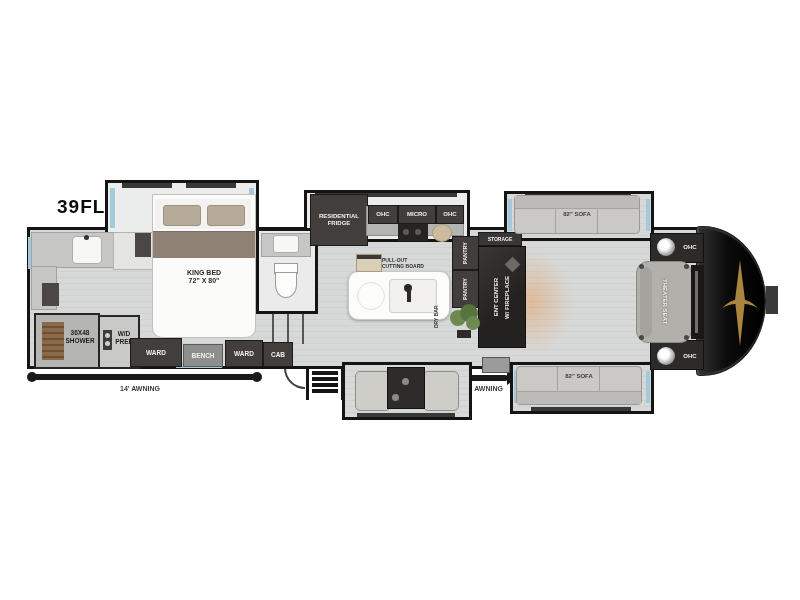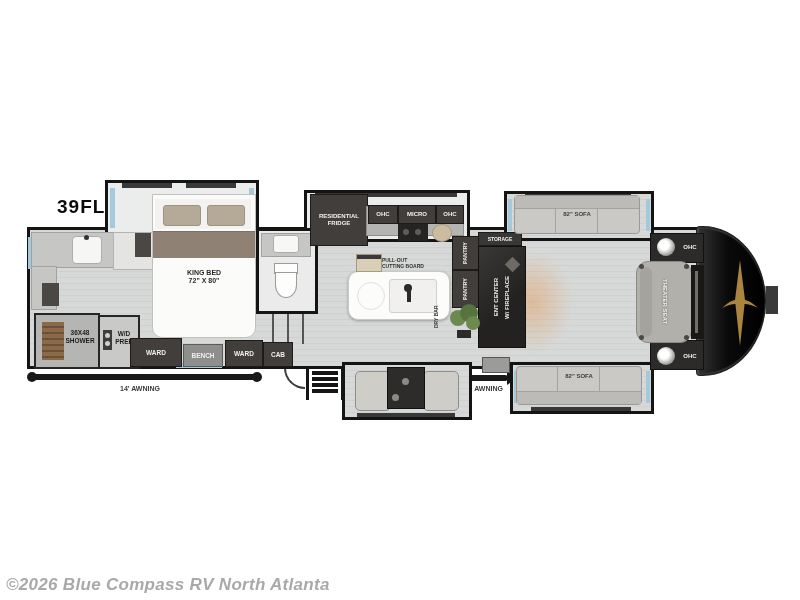--- a/index.html
+++ b/index.html
@@ -233,15 +233,14 @@
     <div class="abs" style="left:2px;bottom:2px;width:5px;height:5px;border-radius:50%;background:#4a4846;"></div>
     <div class="abs" style="right:2px;top:2px;width:5px;height:5px;border-radius:50%;background:#4a4846;"></div>
     <div class="abs" style="right:2px;bottom:2px;width:5px;height:5px;border-radius:50%;background:#4a4846;"></div>
     <span class="lbl vtext darktxt" style="font-size:6px;text-shadow:0 0 2px #555;">THEATER SEAT</span>
   </div>
 
   <div class="abs" style="left:691px;top:265px;width:13px;height:74px;background:#191817;z-index:5;">
     <div class="abs" style="left:4px;top:6px;width:3px;height:62px;background:#716f6c;"></div>
   </div>
 
-  <div class="abs" style="left:6px;top:575px;font-size:17px;font-weight:bold;font-style:italic;color:#a9a9a9;letter-spacing:0.3px;">©2026 Blue Compass RV North Atlanta</div>
 
 </div>
 
 </body></html>

